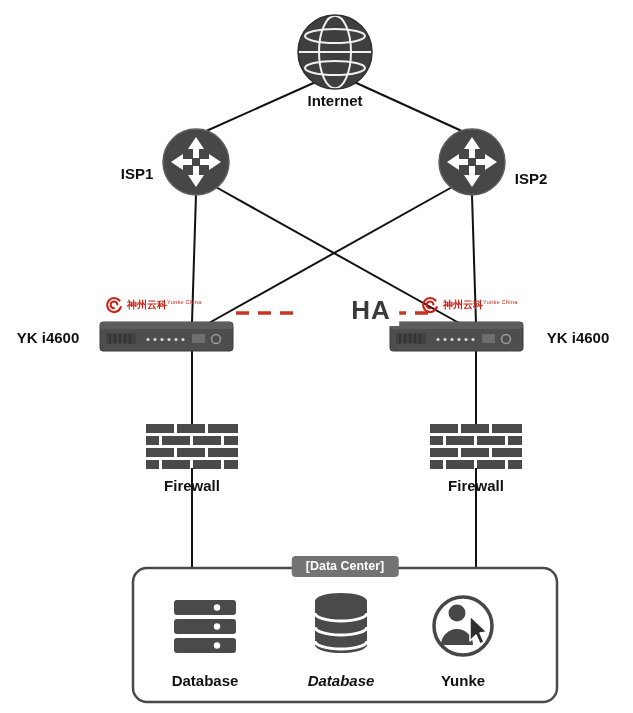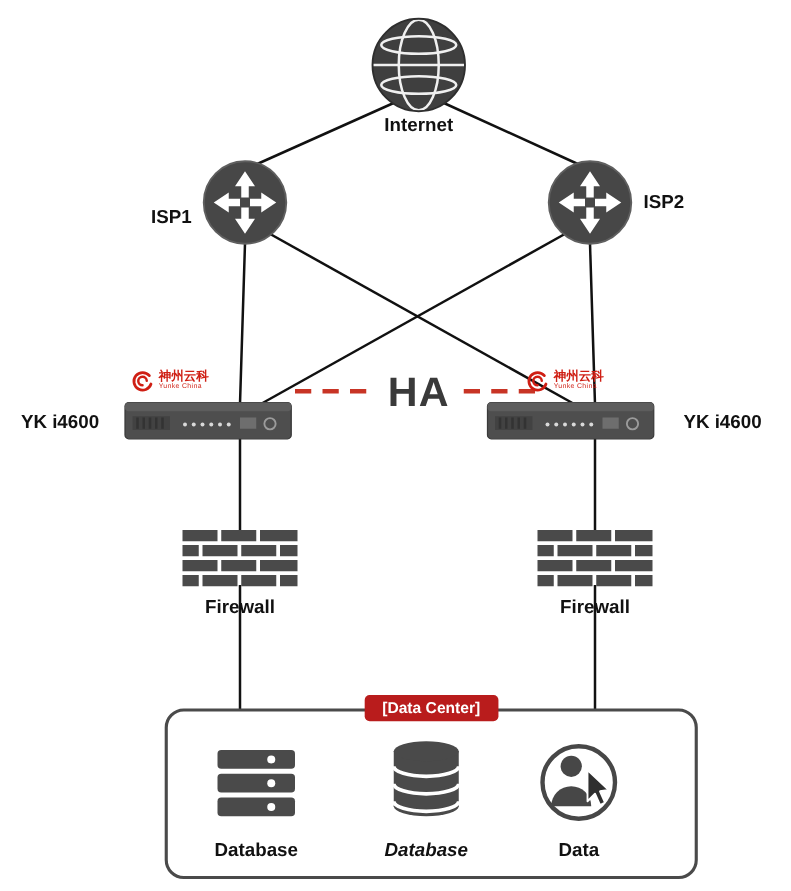--- a/index.html
+++ b/index.html
@@ -6,30 +6,30 @@
   .canvas{
     position:relative;width:633px;height:713px;background:#fff;overflow:hidden;
     font-family:"Liberation Sans",sans-serif;
     padding-left:16px;
   }
   .layer{position:absolute;left:0;top:0;width:633px;height:713px;}
   .lbl{
     position:absolute;font-weight:700;font-size:15px;color:#111;
     white-space:nowrap;transform:translateX(-50%);text-align:center;
   }
-  .lbl.big{font-size:33px;color:#3a3a3a;letter-spacing:1px;background:#fff;padding:0 8px;}
+  .lbl.big{font-size:26px;color:#3a3a3a;letter-spacing:1px;background:#fff;padding:0 8px;margin-left:36px;}
   .badge{
     position:absolute;transform:translateX(-50%);
-    background:#b91c1c;color:#fff;font-weight:700;font-size:12.5px;
+    background:#737373;color:#fff;font-weight:700;font-size:12.5px;
     padding:3px 14px;border-radius:4px;line-height:1.2;
   }
   .logo{
     position:absolute;display:flex;align-items:center;gap:3px;
   }
-  .logo .logo-text{display:flex;flex-direction:column;line-height:1;}
+  .logo .logo-text{display:flex;flex-direction:row;line-height:1;}
   .logo .cn{font-size:10px;font-weight:700;color:#cf1f14;font-family:"Liberation Sans",sans-serif;}
   .logo .en{font-size:5.5px;color:#cf1f14;letter-spacing:.3px;}
 </style>
 </head>
 <body>
 
 <div class="canvas">
 
   <svg class="layer" viewBox="0 0 633 713">
     <defs>
@@ -147,30 +147,30 @@
     <g>
       <circle cx="463" cy="626" r="29" fill="#fff" stroke="#474747" stroke-width="3.5"></circle>
       <circle cx="457" cy="613" r="8.5" fill="#474747"></circle>
       <path d="M441,645 a16,16 0 0 1 32,0 z" fill="#474747"></path>
       <path d="M470,616 L470,641 L476,635 L480,644 L484,642 L480,633 L487,632 Z" fill="#2f2f2f" stroke="#fff" stroke-width="1.5" stroke-linejoin="round"></path>
     </g>
   </svg>
 
   <div class="lbl" style="left:335px;top:92px;">Internet</div>
   <div class="lbl" style="left:137px;top:153px;margin-top:12px;">ISP1</div>
-  <div class="lbl" style="left:531px;top:153px;">ISP2</div>
+  <div class="lbl" style="left:531px;top:170px;">ISP2</div>
   <div class="lbl" style="left:48px;top:329px;">YK i4600</div>
   <div class="lbl" style="left:578px;top:329px;">YK i4600</div>
   <div class="lbl big" style="left:335px;top:295px;">HA</div>
   <div class="lbl" style="left:192px;top:477px;">Firewall</div>
   <div class="lbl" style="left:476px;top:477px;">Firewall</div>
   <div class="badge" style="left:345px;top:556px;">[Data Center]</div>
   <div class="lbl" style="left:205px;top:672px;">Database</div>
   <div class="lbl" style="left:341px;top:672px;font-style:italic;">Database</div>
-  <div class="lbl" style="left:463px;top:672px;">Data</div>
+  <div class="lbl" style="left:463px;top:672px;">Yunke</div>
 
   <div class="logo" style="left:104px;top:295px;">
     <svg width="20" height="20" viewBox="0 0 20 20">
       <path d="M15.5,5.5 A7,7 0 1 0 16.8,12.2" fill="none" stroke="#cf1f14" stroke-width="2.2" stroke-linecap="round"></path>
       <path d="M10,13.2 A3.4,3.4 0 1 1 13.4,9.6" fill="none" stroke="#cf1f14" stroke-width="2" stroke-linecap="round"></path>
     </svg>
     <div class="logo-text">
       <span class="cn">神州云科</span>
       <span class="en">Yunke China</span>
     </div>

